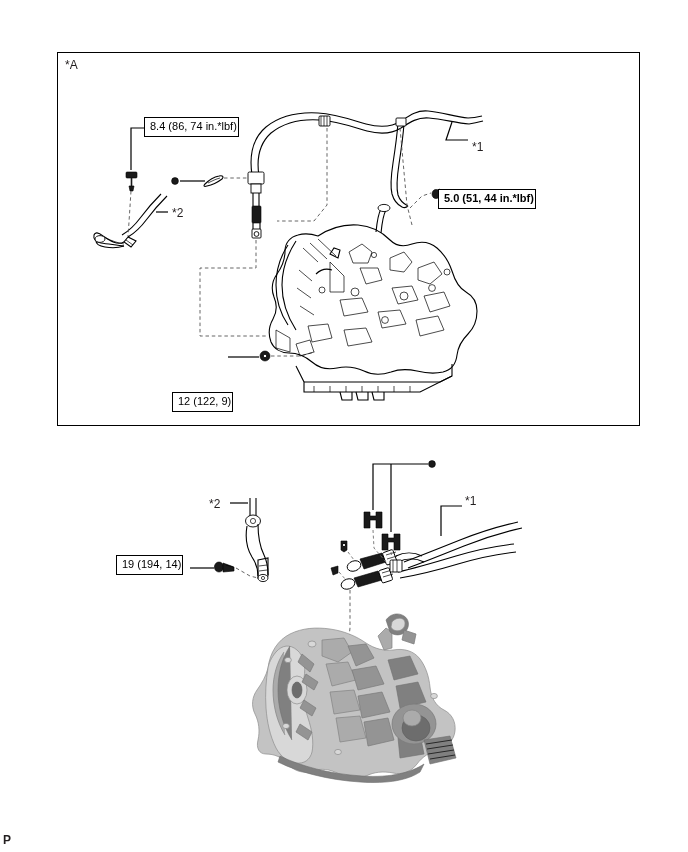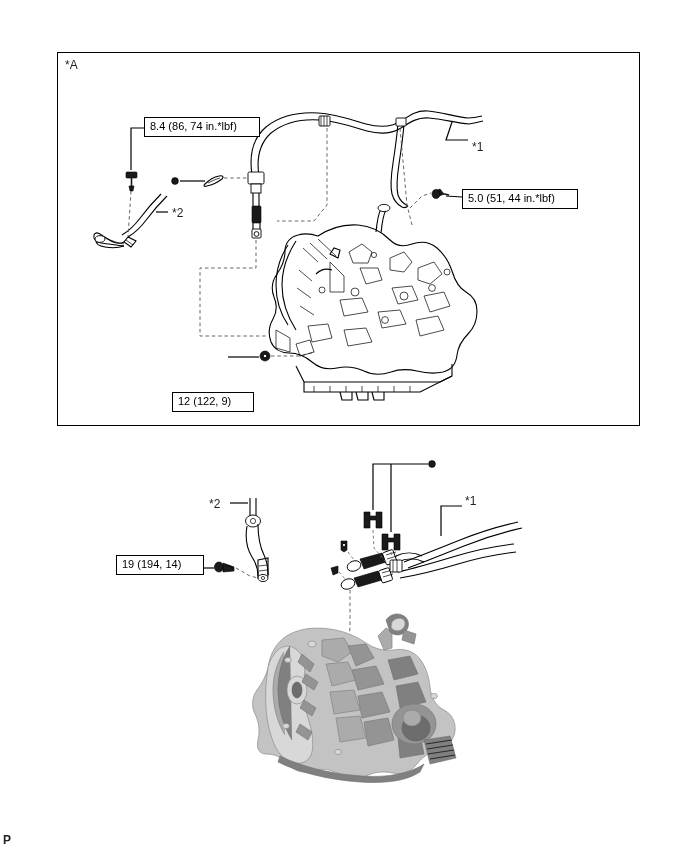--- a/index.html
+++ b/index.html
@@ -37,27 +37,27 @@
     font-size: 12px;
     color: #231f20;
     letter-spacing: 0.2px;
   }
   .torque-box {
     position: absolute;
     border: 1.1px solid #000;
     background: #fff;
     font-size: 11px;
     color: #000;
-    padding: 2px 22px 3px 5px;
+    padding: 2px 1px 3px 5px;
     white-space: nowrap;
     line-height: 13px;
     box-sizing: border-box;
   }
   .tb1 { left: 144px; top: 117px; }
-  .tb2 { left: 462px; top: 189px; }
+  .tb2 { left: 438px; top: 189px; font-weight: bold; }
   .tb3 { left: 172px; top: 348px; margin-top: 44px; }
   .tb4 { left: 116px; top: 555px; }
 
   .ref-label {
     position: absolute;
     font-size: 12px;
     color: #231f20;
     white-space: nowrap;
   }
   .rl-a1-top { left: 472px; top: 140px; }

